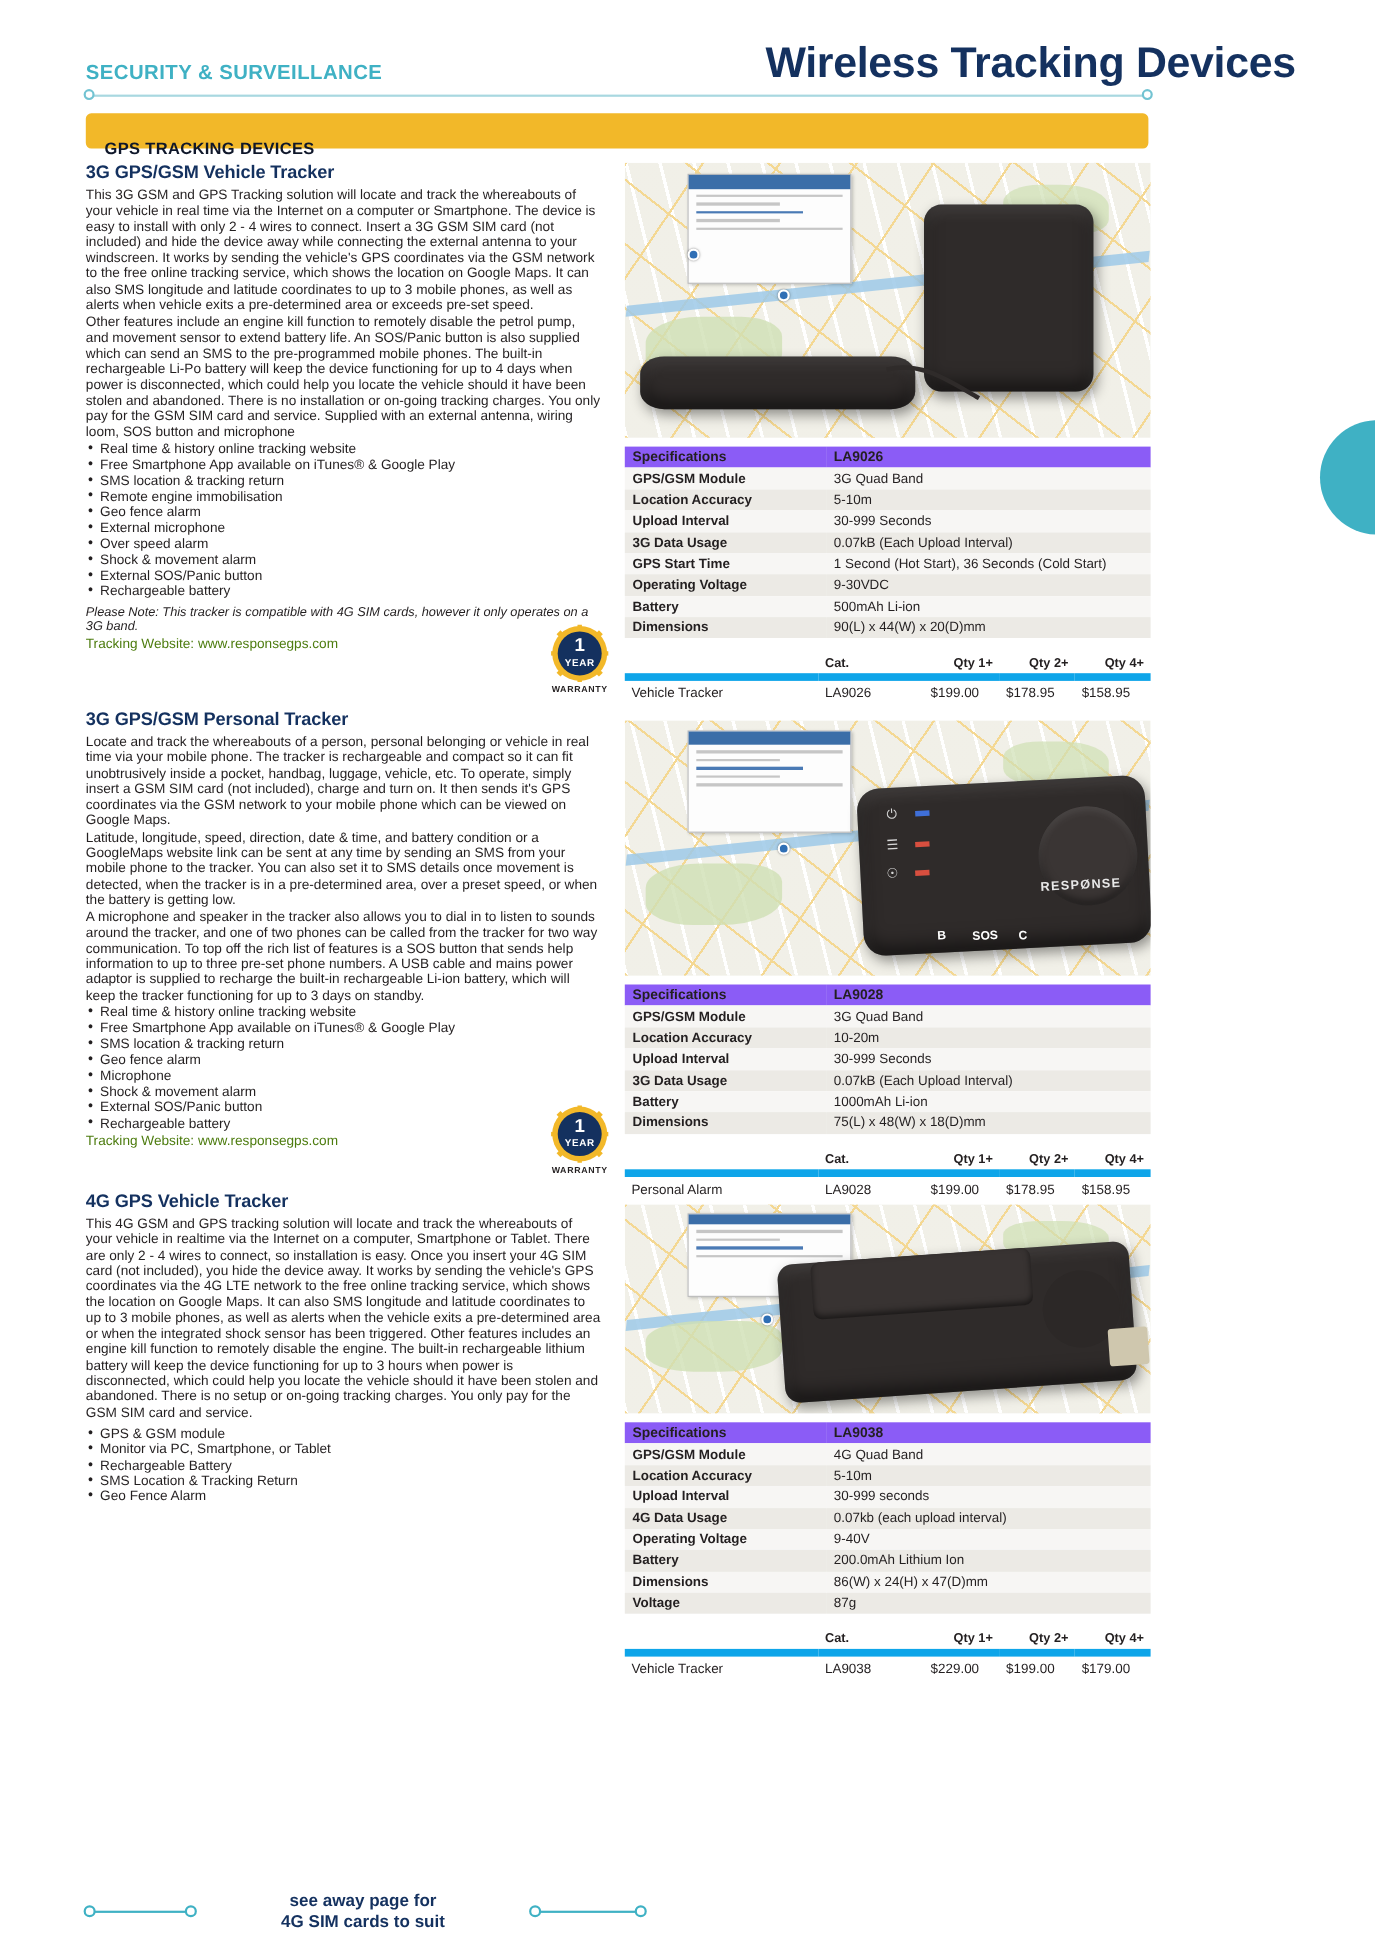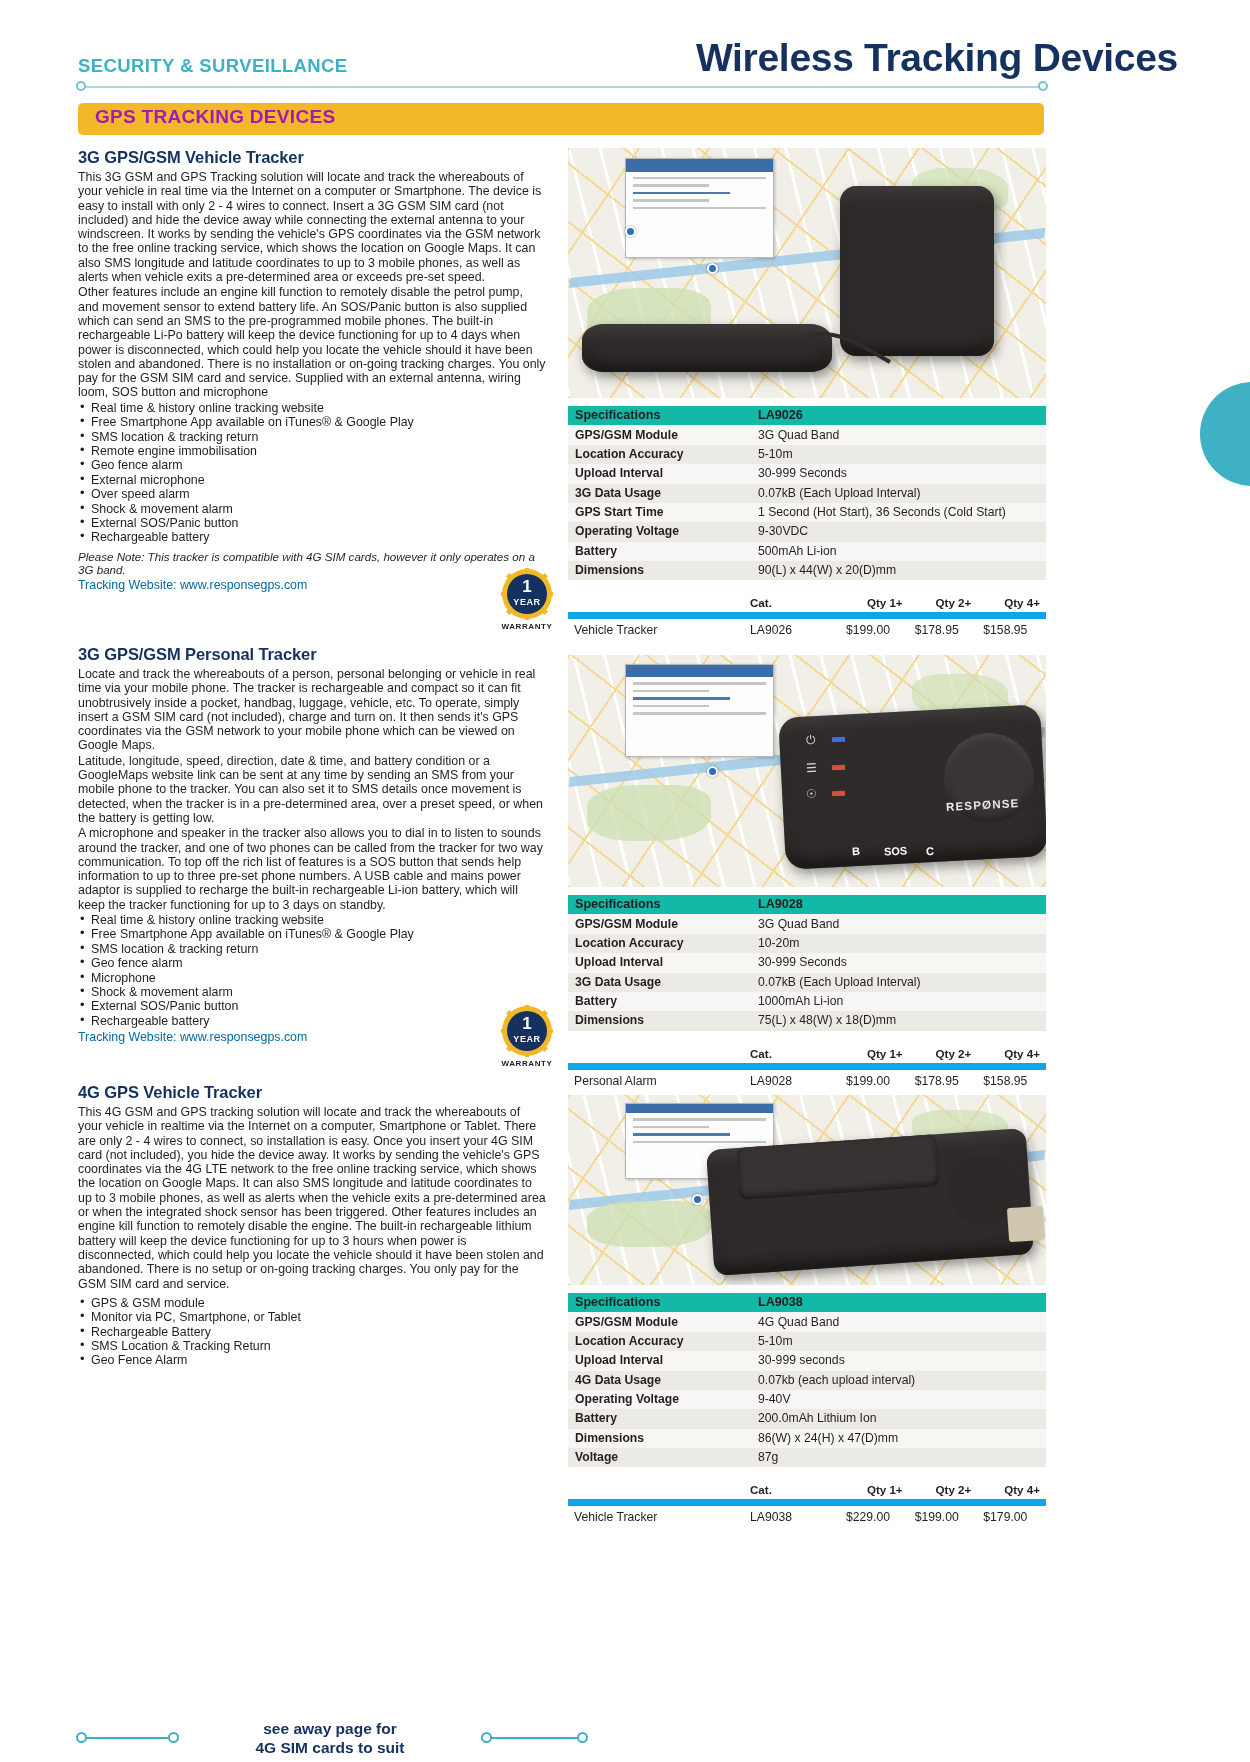--- a/index.html
+++ b/index.html
@@ -38,22 +38,22 @@
     letter-spacing: -.3px; white-space: nowrap;
   }
 
   
   .bar {
     position: absolute; left: 78px; top: 103px;
     width: 966px; height: 32px;
     background: #f2b829; border-radius: 5px;
   }
   .bar span {
-    position: absolute; left: 17px; top: 3px;
-    font-size: 19px; font-weight: bold; color: #a21caf;
+    position: absolute; left: 17px; top: 24px;
+    font-size: 15px; font-weight: bold; color: #0f172a;
     letter-spacing: .3px;
   }
 
   
   .teal-tab {
     position: absolute; right: -24px; top: 382px;
     width: 74px; height: 104px;
     background: #3fb1c4; border-radius: 52px 0 0 52px;
   }
 
@@ -75,21 +75,21 @@
   ul.feat li::before {
     content: "\2022"; position: absolute; left: 2px; top: -1px;
     font-size: 13px;
   }
   p.note {
     font-size: 11.6px; line-height: 13px; font-style: italic;
     margin-top: 5px; color: #231f20;
   }
   p.track {
     font-size: 12.4px; line-height: 14.4px; margin-top: 2px;
-    color: #0369a1;
+    color: #4d7c0f;
   }
 
   
   .warr { position: absolute; width: 62px; text-align: center; }
   .warr .seal {
     position: relative; width: 52px; height: 52px; margin: 0 auto;
   }
   .warr .seal svg { display: block; }
   .warr .wtxt {
     font-size: 8px; font-weight: bold; letter-spacing: .6px;
@@ -152,21 +152,21 @@
   table.spec {
     width: 478px; border-collapse: collapse; margin-top: 8px;
   }
   table.spec td {
     font-size: 12.2px; padding: 3.2px 7px; line-height: 13px;
   }
   table.spec tr:nth-child(odd) td { background: #eceae5; }
   table.spec tr:nth-child(even) td { background: #f7f6f4; }
   table.spec td.k { width: 183px; font-weight: bold; color: #231f20; }
   table.spec td.v { color: #231f20; }
-  table.spec tr.hdr td { background: #14b8a6; font-weight: bold; font-size: 12.6px; }
+  table.spec tr.hdr td { background: #8b5cf6; font-weight: bold; font-size: 12.6px; }
   table.spec tr.hdr td.v { font-weight: bold; }
 
   
   table.price {
     width: 478px; border-collapse: collapse; margin-top: 14px;
   }
   table.price th {
     font-size: 11.6px; font-weight: bold; text-align: right;
     padding: 2px 6px 3px 6px; border-bottom: 7px solid #0ea5e9;
     color: #231f20;

